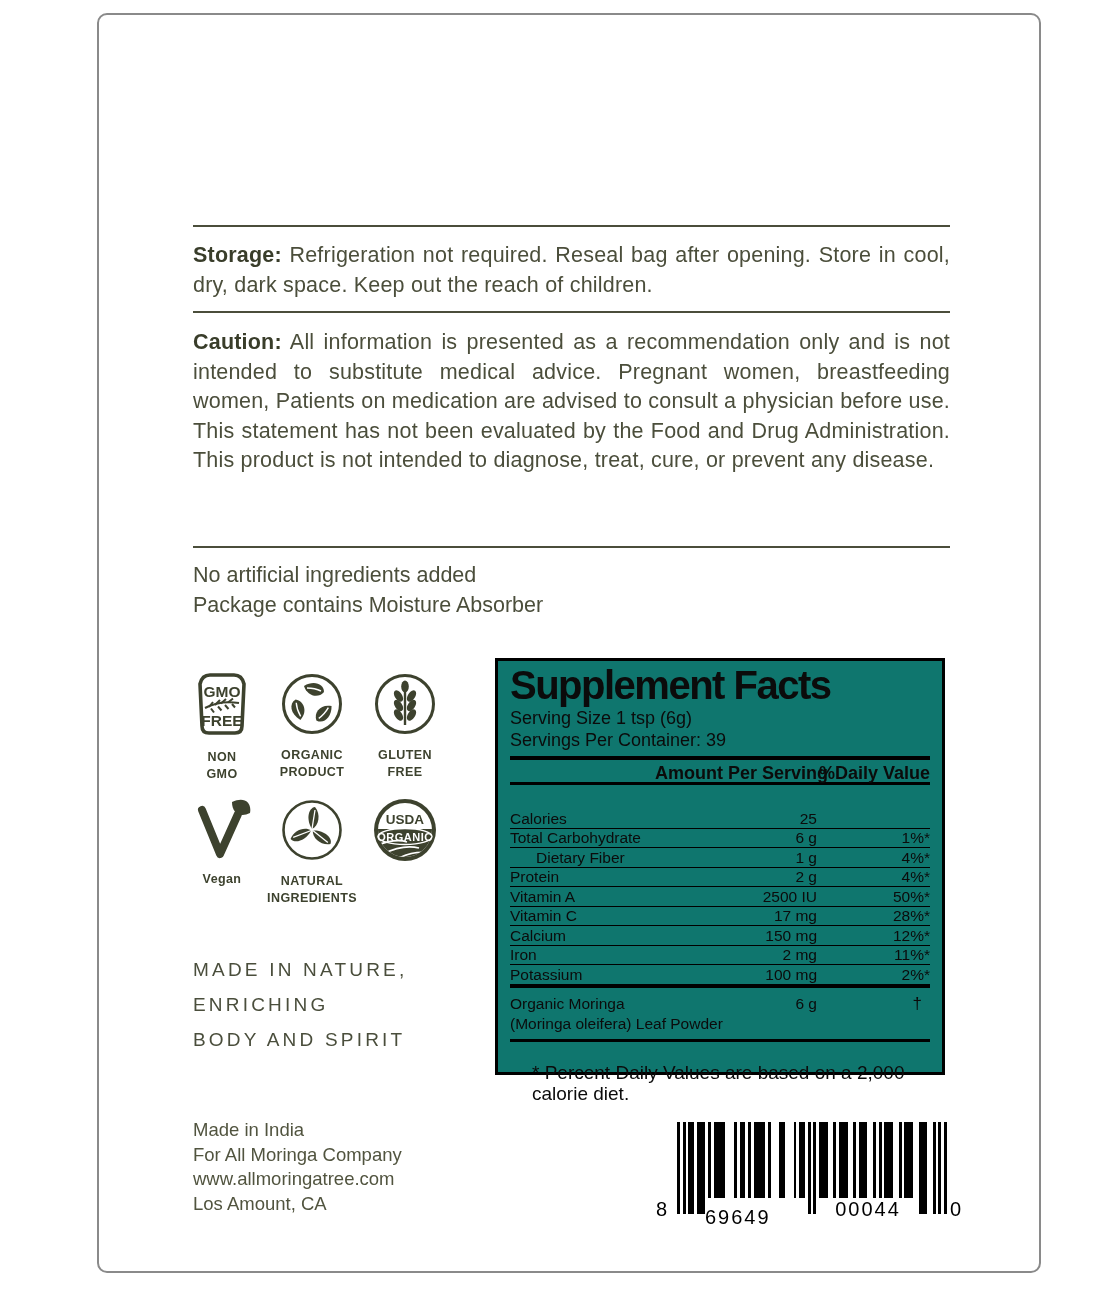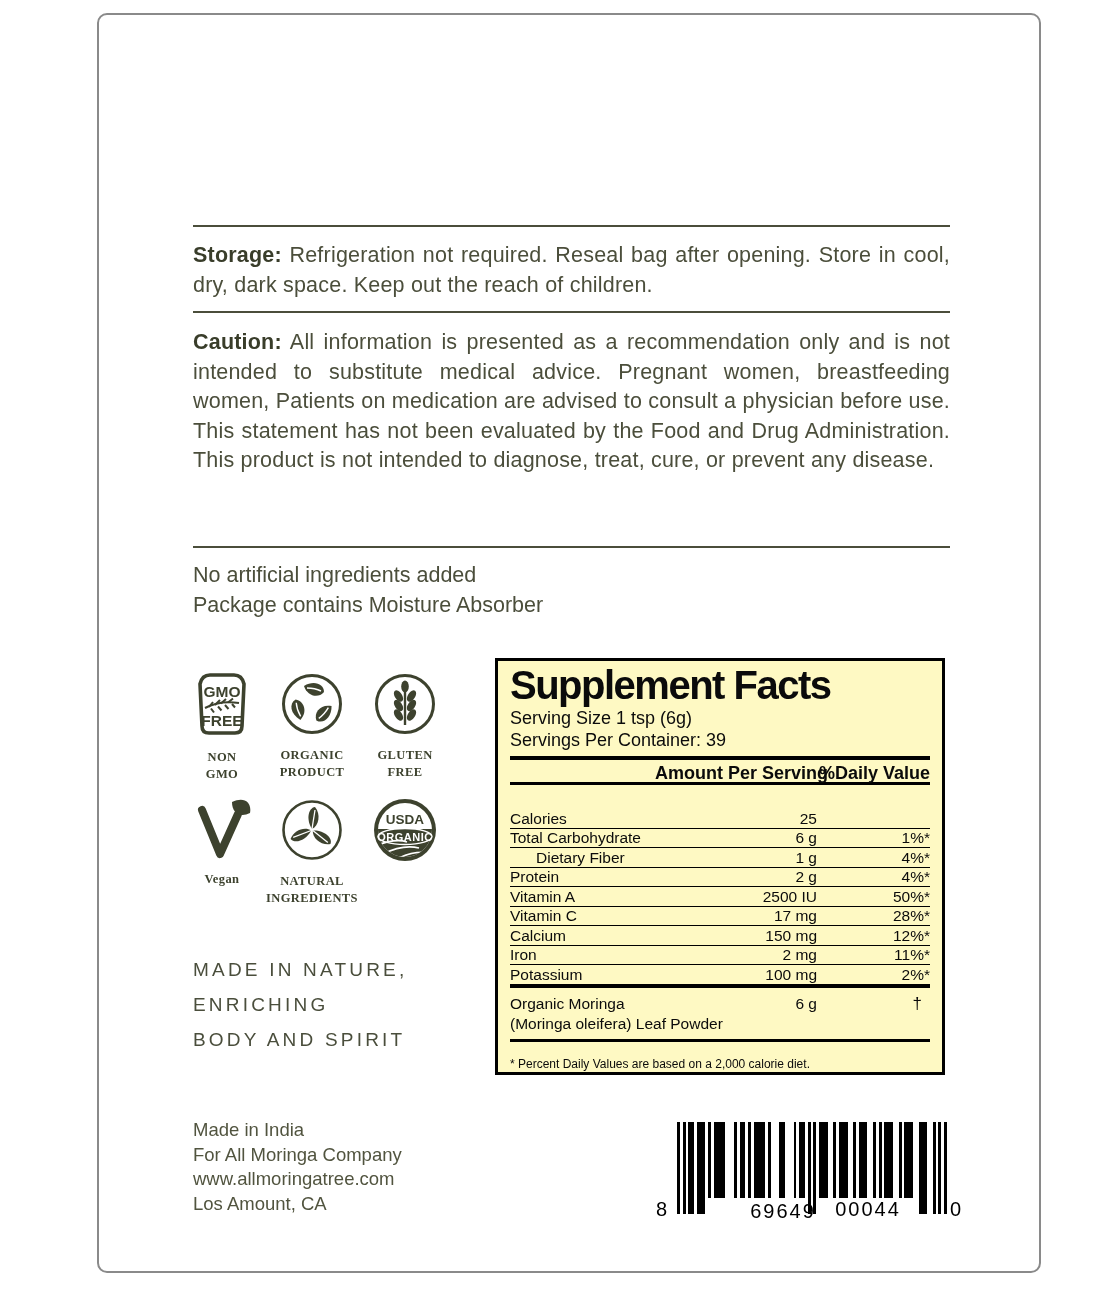--- a/index.html
+++ b/index.html
@@ -17,56 +17,56 @@
     border:2px solid var(--edge);border-radius:10px;}
   
   .para{position:absolute;left:193px;width:757px;text-align:justify;
     font-size:21.5px;line-height:29.6px;color:var(--ink);letter-spacing:.2px;}
   .para b{color:var(--ink-strong);font-weight:bold;}
   .rule{position:absolute;left:193px;width:757px;height:2px;background:#4b4e3b;}
   .notes{position:absolute;left:193px;top:561px;font-size:21.5px;line-height:29.8px;color:var(--ink);}
   
   .badge{position:absolute;width:110px;display:flex;flex-direction:column;align-items:center;}
   .badge .blabel{margin-top:11px;text-align:center;font-size:12.5px;font-weight:bold;
-    color:var(--icon);line-height:17px;letter-spacing:.4px;font-family:Liberation Serif, serif;}
+    color:var(--icon);line-height:17px;letter-spacing:.4px;}
   .badge svg{display:block;}
   
   .tagline{position:absolute;left:193px;top:952px;font-size:19px;line-height:35px;
     letter-spacing:3.2px;color:#4a4e3c;}
   
   .facts{position:absolute;left:495px;top:658px;width:450px;height:417px;
-    border:3px solid #000;background:#fef9c3;color:var(--facts);padding:2px 12px 0 12px;}
+    border:3px solid #000;background:#0f766e;color:var(--facts);padding:2px 12px 0 12px;}
   .facts .title{font-size:40px;font-weight:bold;letter-spacing:-1.5px;line-height:44px;}
   .facts .serv{font-size:18px;line-height:22px;}
   .bar4{height:4px;background:#000;margin:5px 0 0 0;}
   .bar3{height:3px;background:#000;}
   .fhead{position:relative;height:25px;font-size:18px;font-weight:bold;border-bottom:3px solid #000;}
   .fhead .amt{position:absolute;right:102px;top:3px;}
   .fhead .dv{position:absolute;right:0;top:3px;}
   .fr{position:relative;border-top:1px solid #000;padding:1.5px 0 1.5px 0;
     font-size:15.5px;line-height:15.5px;}
   .fr:first-child{border-top:none;margin-top:24px;}
   .fr .nm{display:inline-block;}
   .fr.indent .nm{padding-left:26px;}
   .fr .amt{position:absolute;right:113px;top:1.5px;}
   .fr .dv{position:absolute;right:0;top:1.5px;}
   .ing{position:relative;padding:6px 0 5px 0;font-size:15.5px;line-height:20px;}
   .ing .amt{position:absolute;right:113px;top:6px;}
   .ing .dv{position:absolute;right:8px;top:6px;font-size:17px;}
-  .foot{padding-top:12px;font-size:12px;line-height:21.5px;}
+  .foot{padding-top:20px;font-size:19px;line-height:21.5px;margin-left:22px;}
   
   .address{position:absolute;left:193px;top:1118px;font-size:18.5px;line-height:24.6px;color:#51543f;}
   
   .barcode-wrap{position:absolute;left:652px;top:1120px;width:320px;height:108px;}
   .barcode-bars{position:absolute;left:25px;top:2px;width:270px;height:92px;}
   .barcode-bars .bar{position:absolute;top:0;height:76px;background:#000;}
   .barcode-bars .bar.tall{height:92px;}
   .bdigit{position:absolute;font-size:20px;color:#000;}
   .bd-left{left:4px;top:78px;}
-  .bd-g1{left:53px;top:80px;width:100px;text-align:center;letter-spacing:2px;margin-left:28px;}
+  .bd-g1{left:53px;top:86px;width:100px;letter-spacing:2px;}
   .bd-g2{left:166px;top:78px;width:100px;text-align:center;letter-spacing:2px;}
   .bd-right{left:298px;top:78px;}
 </style>
 </head>
 <body>
 
 <div class="page">
   <div class="label-border"></div>
 
   <div class="rule" style="top:225px;"></div>

